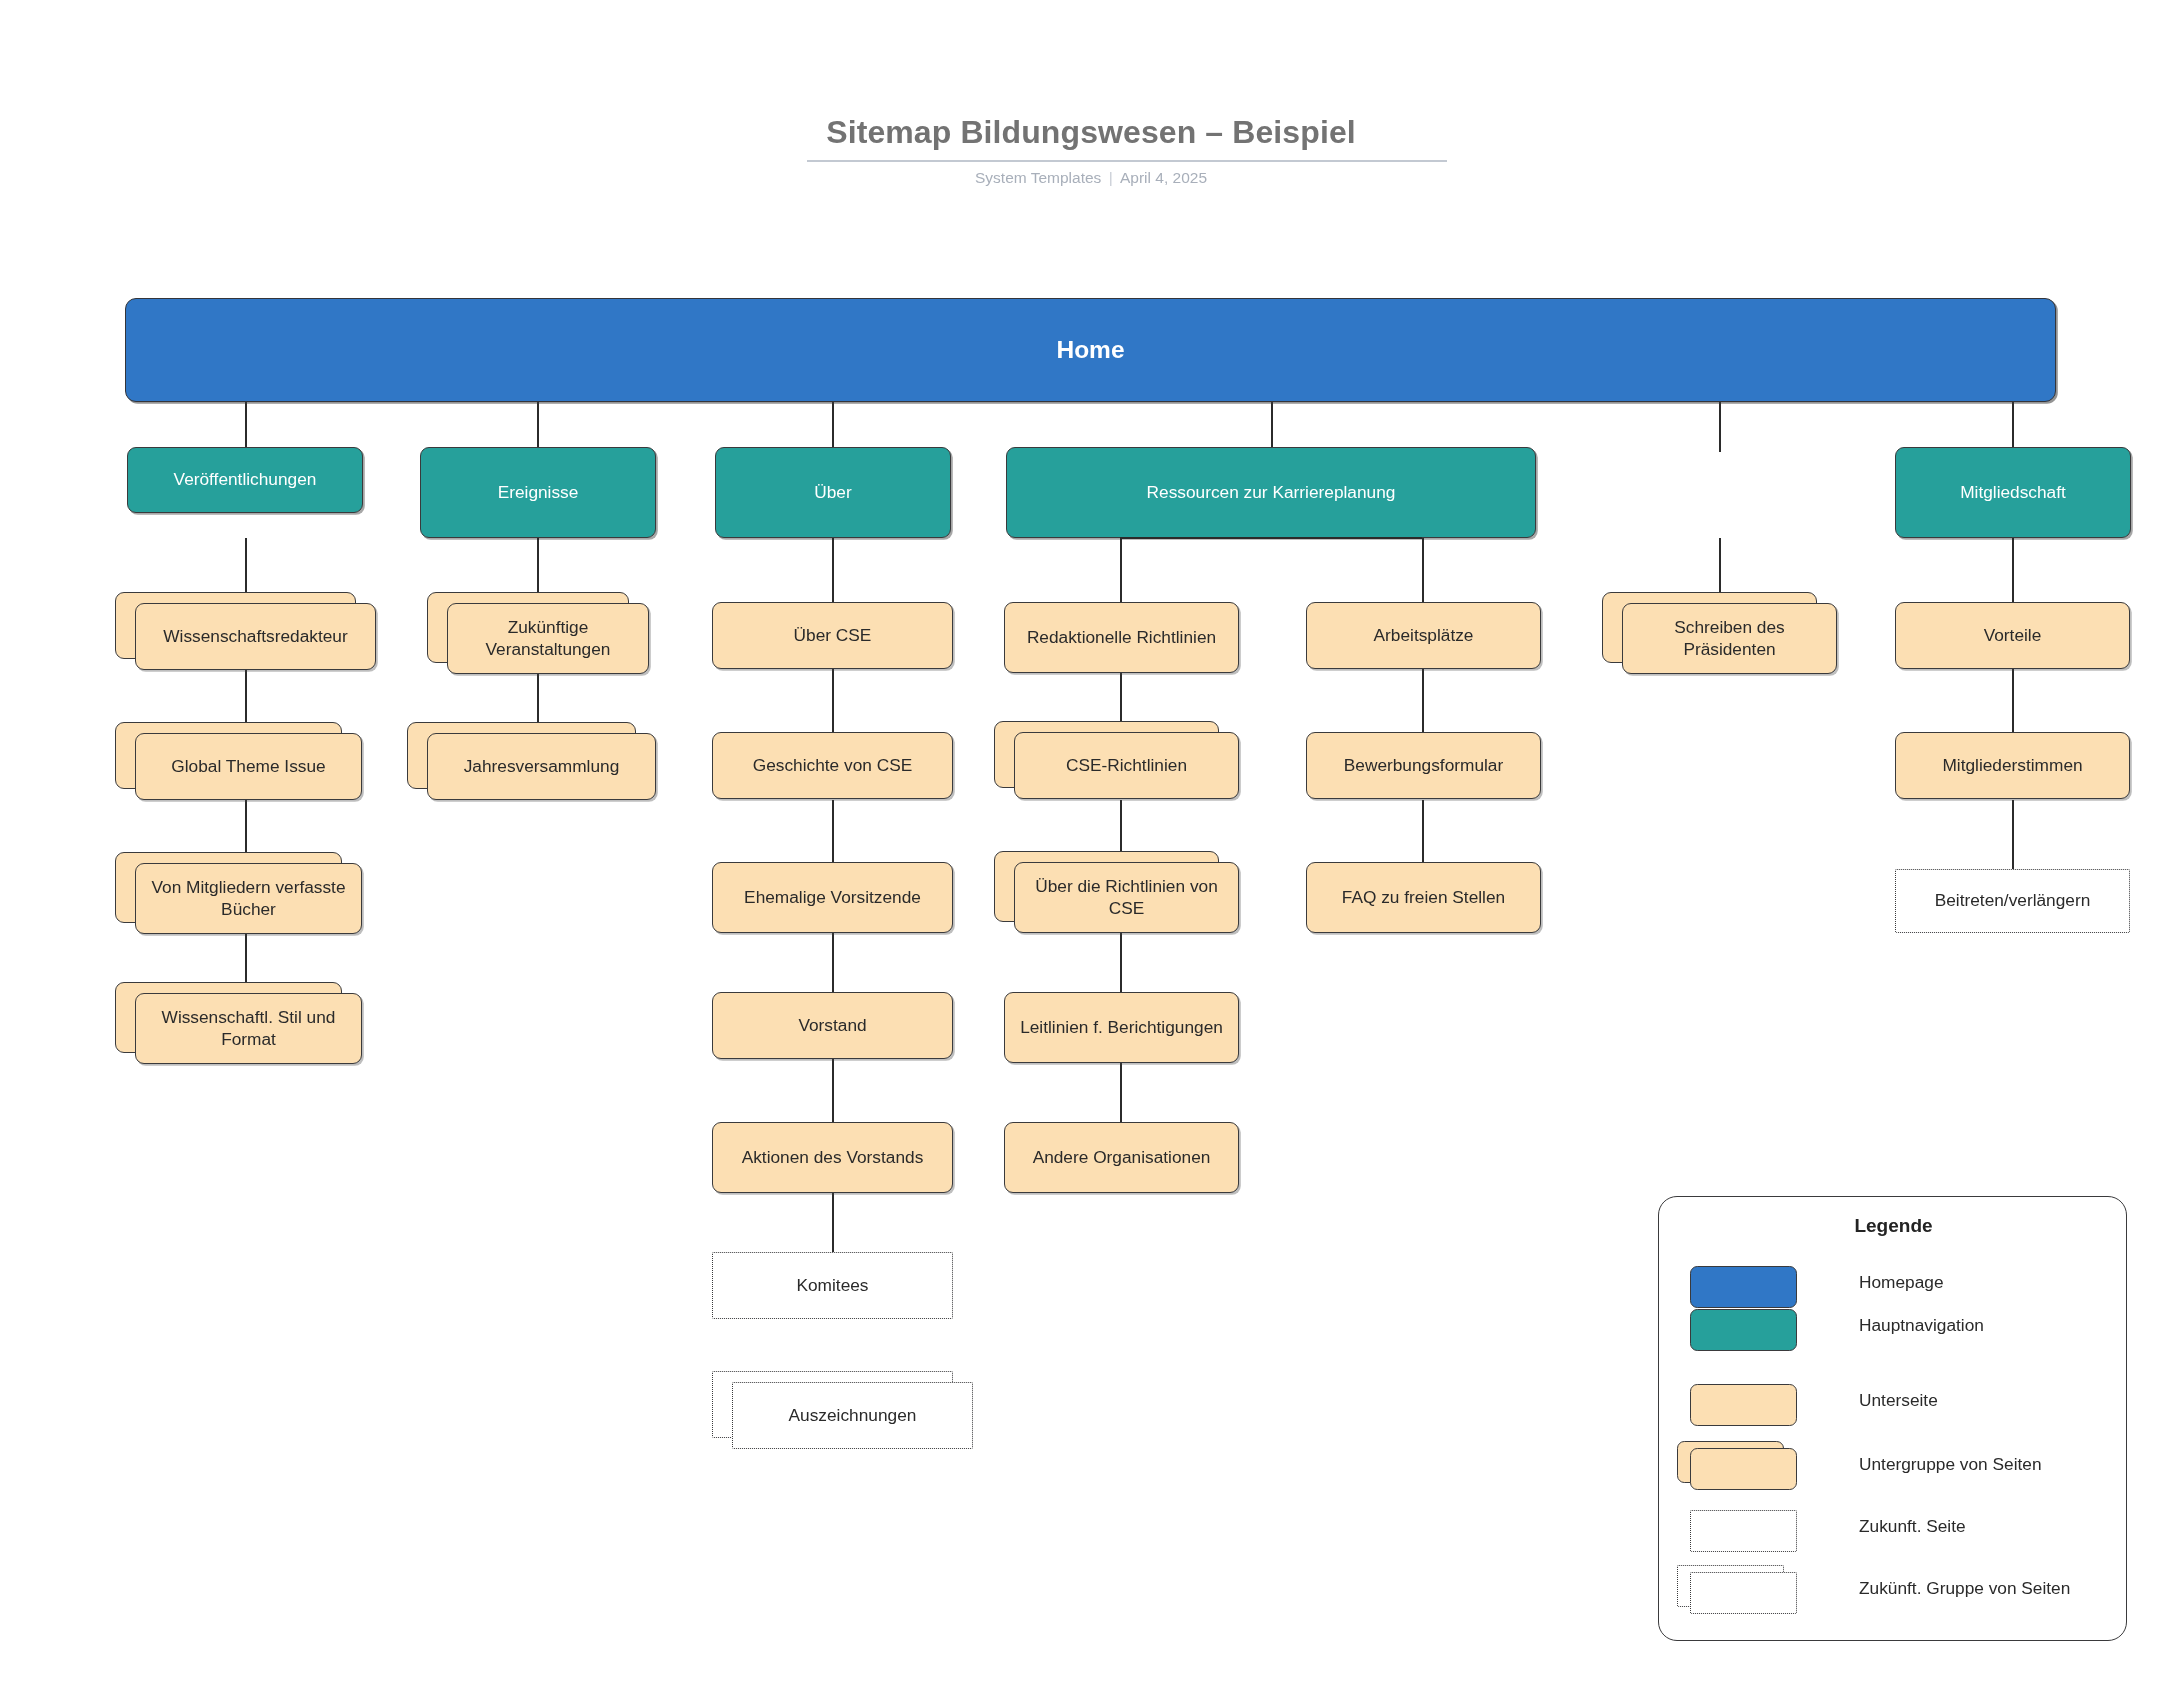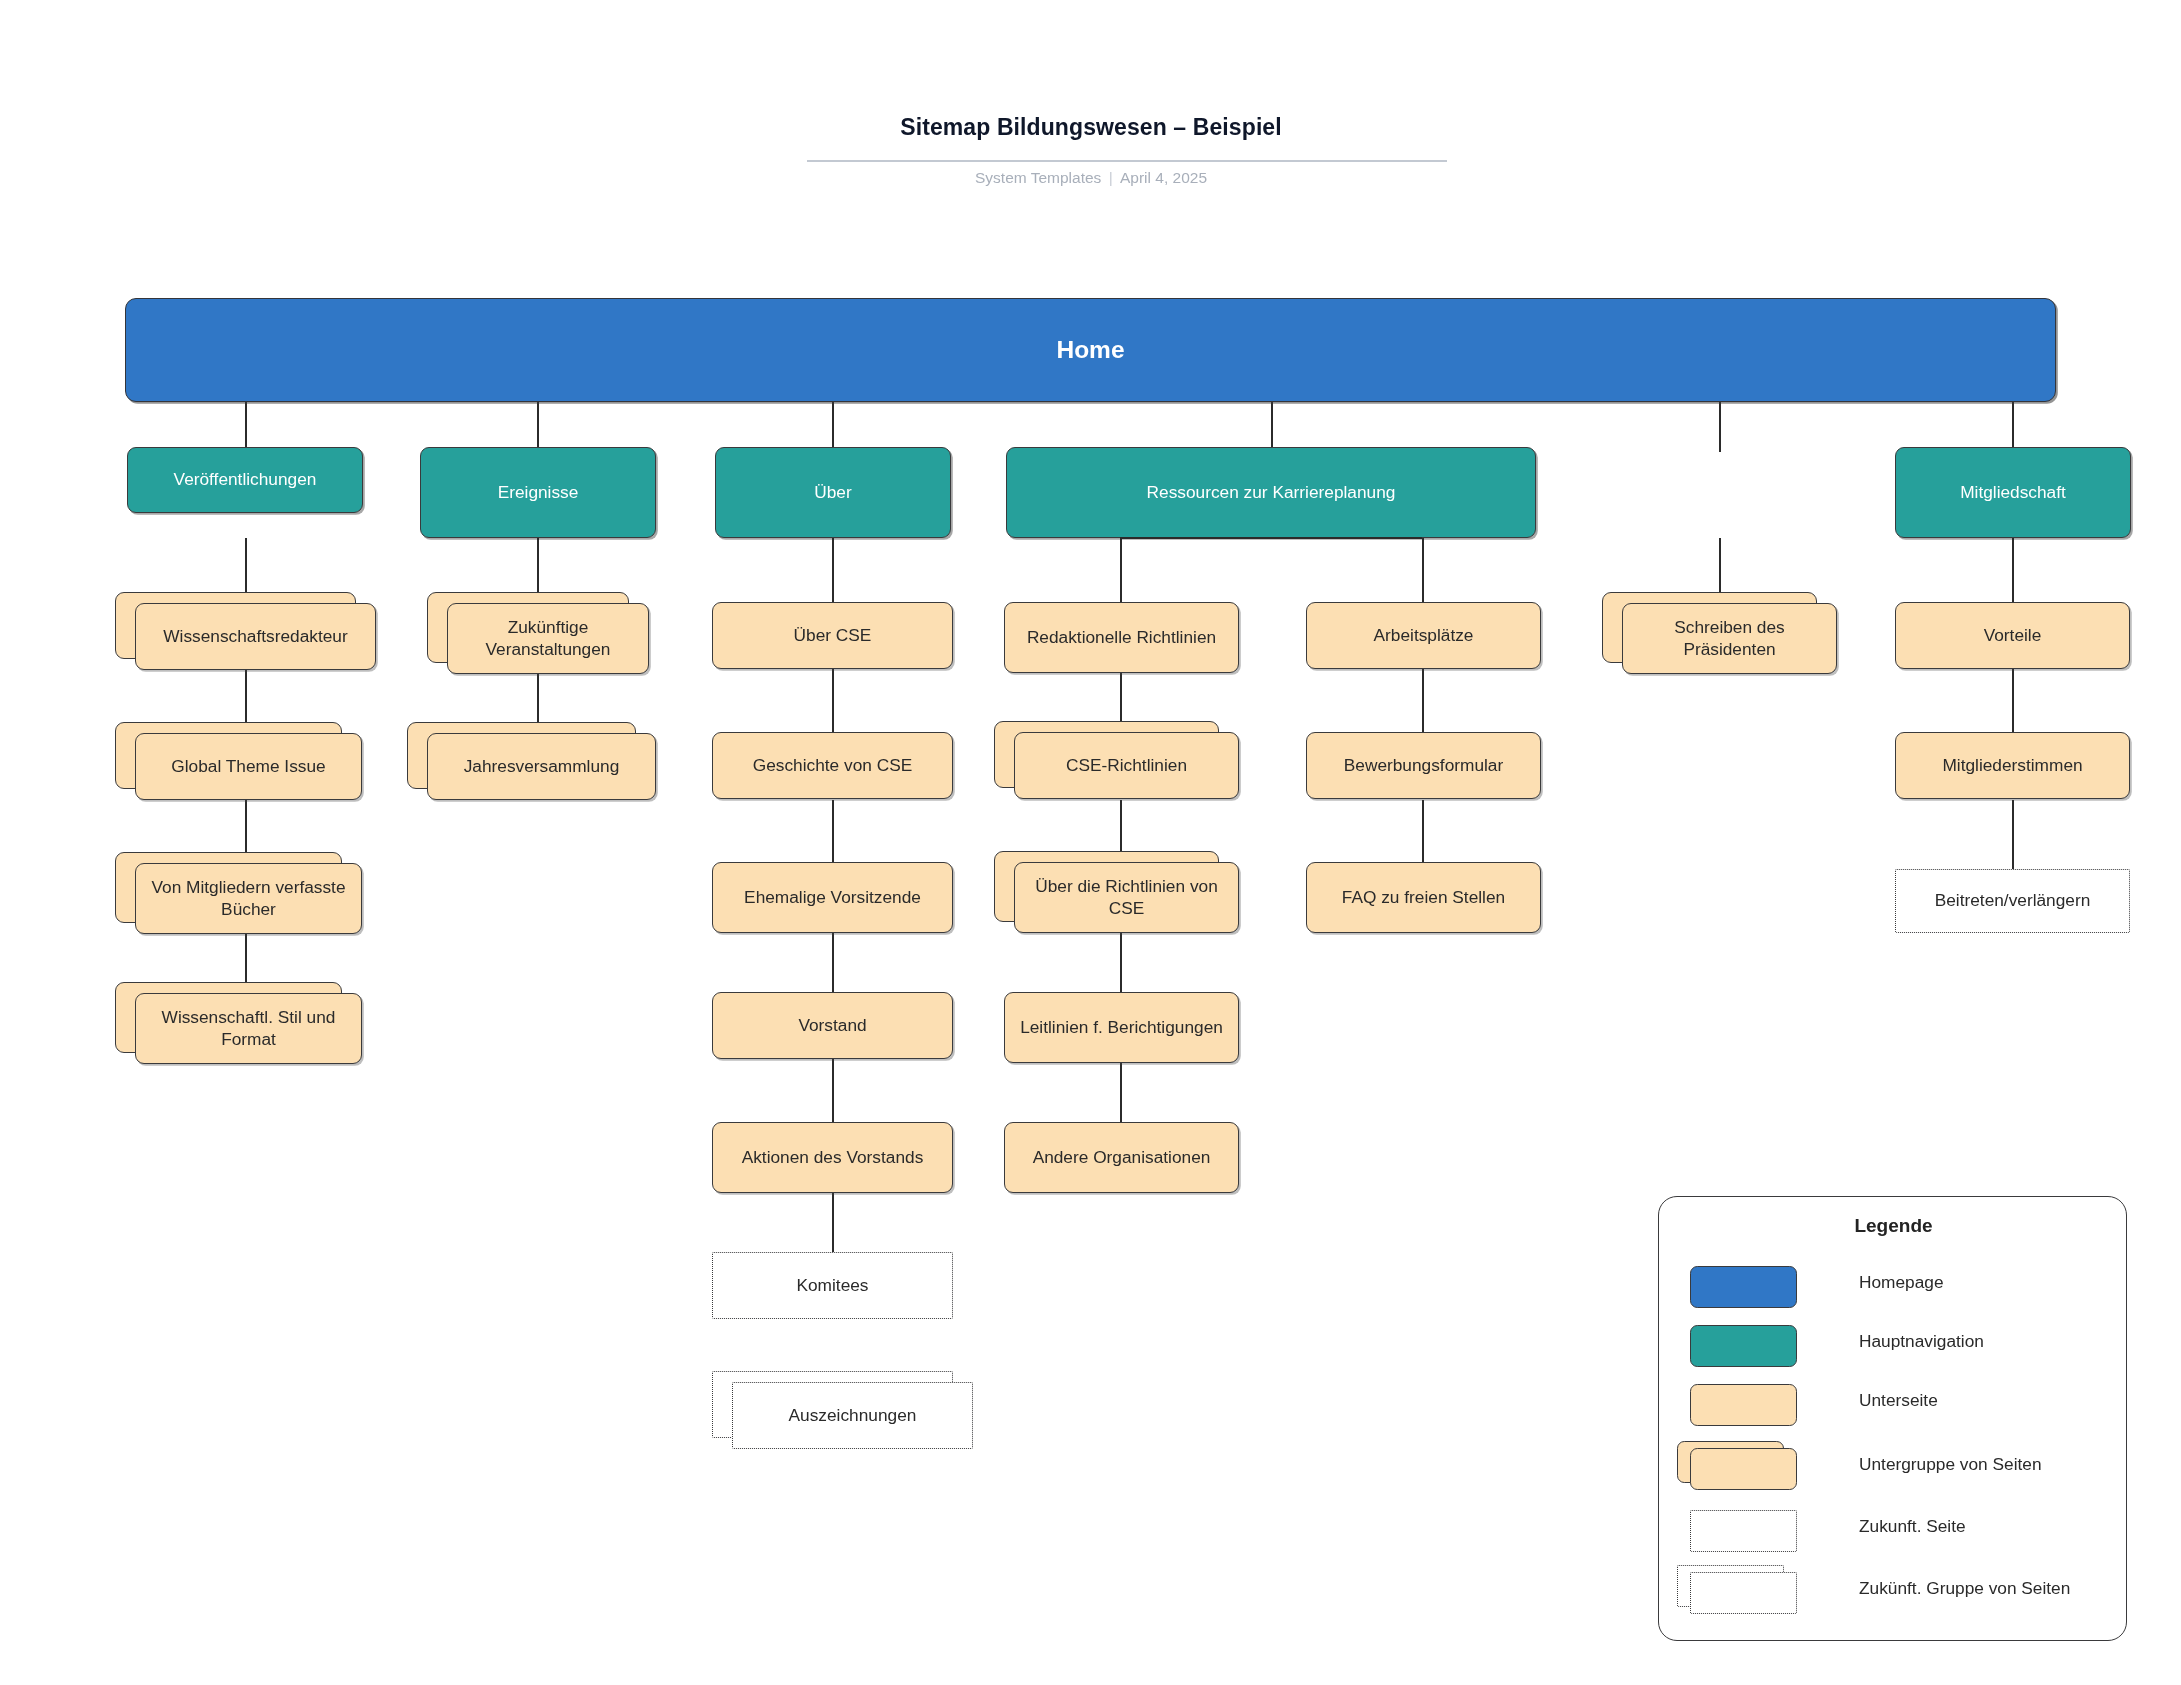--- a/index.html
+++ b/index.html
@@ -7,21 +7,21 @@
     font-family:"Liberation Sans","DejaVu Sans",sans-serif;
     width:2182px;height:1686px;position:relative;overflow:hidden;
     -webkit-font-smoothing:antialiased;
   }
   #canvas{position:absolute;left:0;top:0;width:2182px;height:1686px;}
 
   
   .hdr{position:absolute;left:0;top:0;width:2182px;text-align:center;}
   .hdr-title{
     position:absolute;left:800px;top:114px;width:582px;
-    text-align:center;font-size:23px;font-weight:bold;color:#0f172a;
+    text-align:center;font-size:32px;font-weight:bold;color:#737373;
     letter-spacing:0.1px;
   }
   .hdr-rule{
     position:absolute;left:807px;top:160px;width:640px;height:1.8px;background:#c3c9d2;
   }
   .hdr-sub{
     position:absolute;left:800px;top:169px;width:582px;text-align:center;
     font-size:15.5px;color:#a8afba;
   }
   .hdr-sub .sep{color:#c8cdd5;padding:0 7.3px;}
@@ -296,21 +296,21 @@
   </div>
 
   <div class="legend">
     <div class="legend-title">Legende</div>
 
     <div class="lrow" style="top:69px;">
       <div class="lsw blue"></div>
       <div class="ltxt">Homepage</div>
     </div>
 
-    <div class="lrow" style="top:128px;">
+    <div class="lrow" style="top:112px;">
       <div class="lsw teal"></div>
       <div class="ltxt">Hauptnavigation</div>
     </div>
 
     <div class="lrow" style="top:187px;">
       <div class="lsw cream"></div>
       <div class="ltxt">Unterseite</div>
     </div>
 
     <div class="lrow" style="top:251px;">

